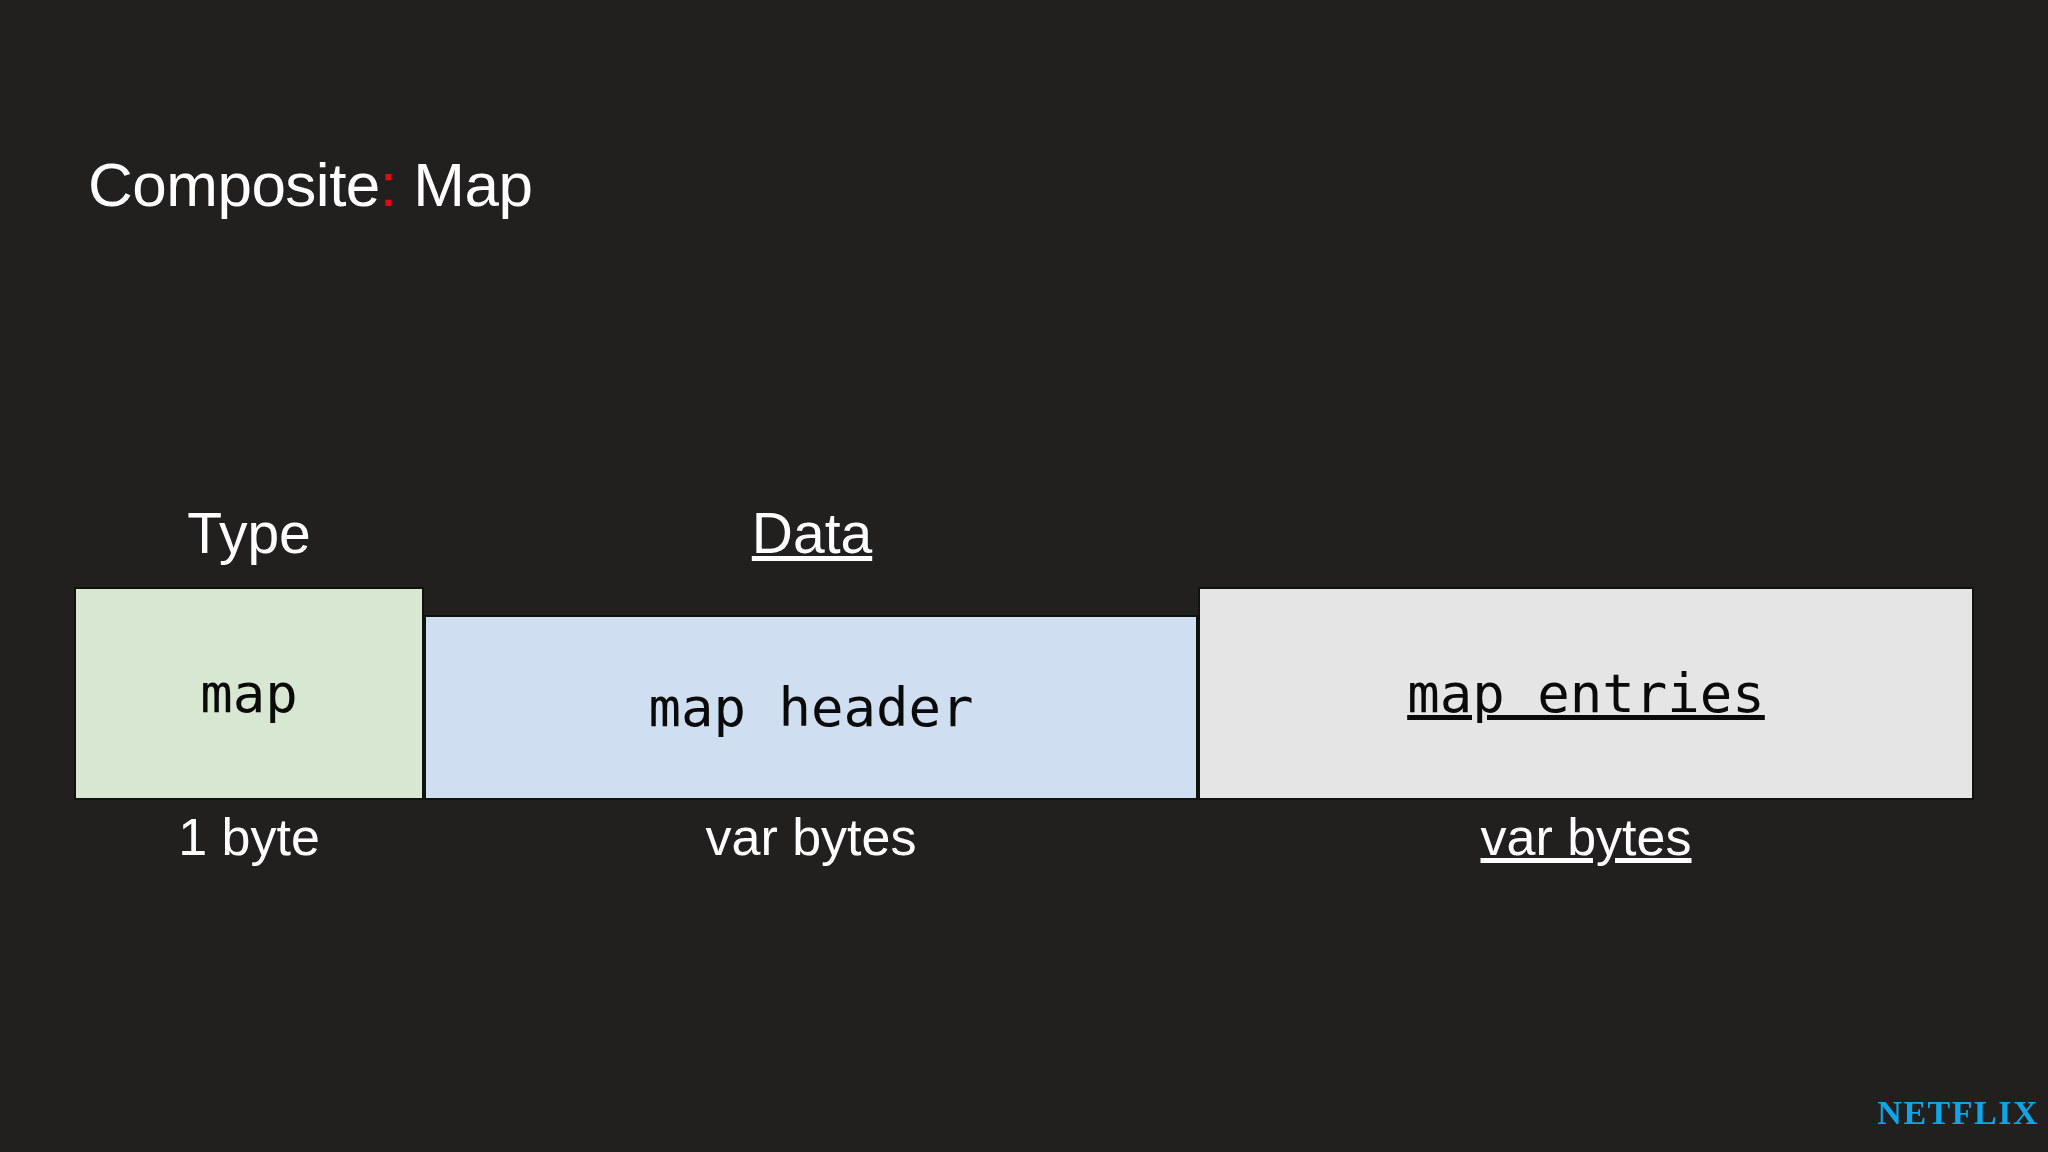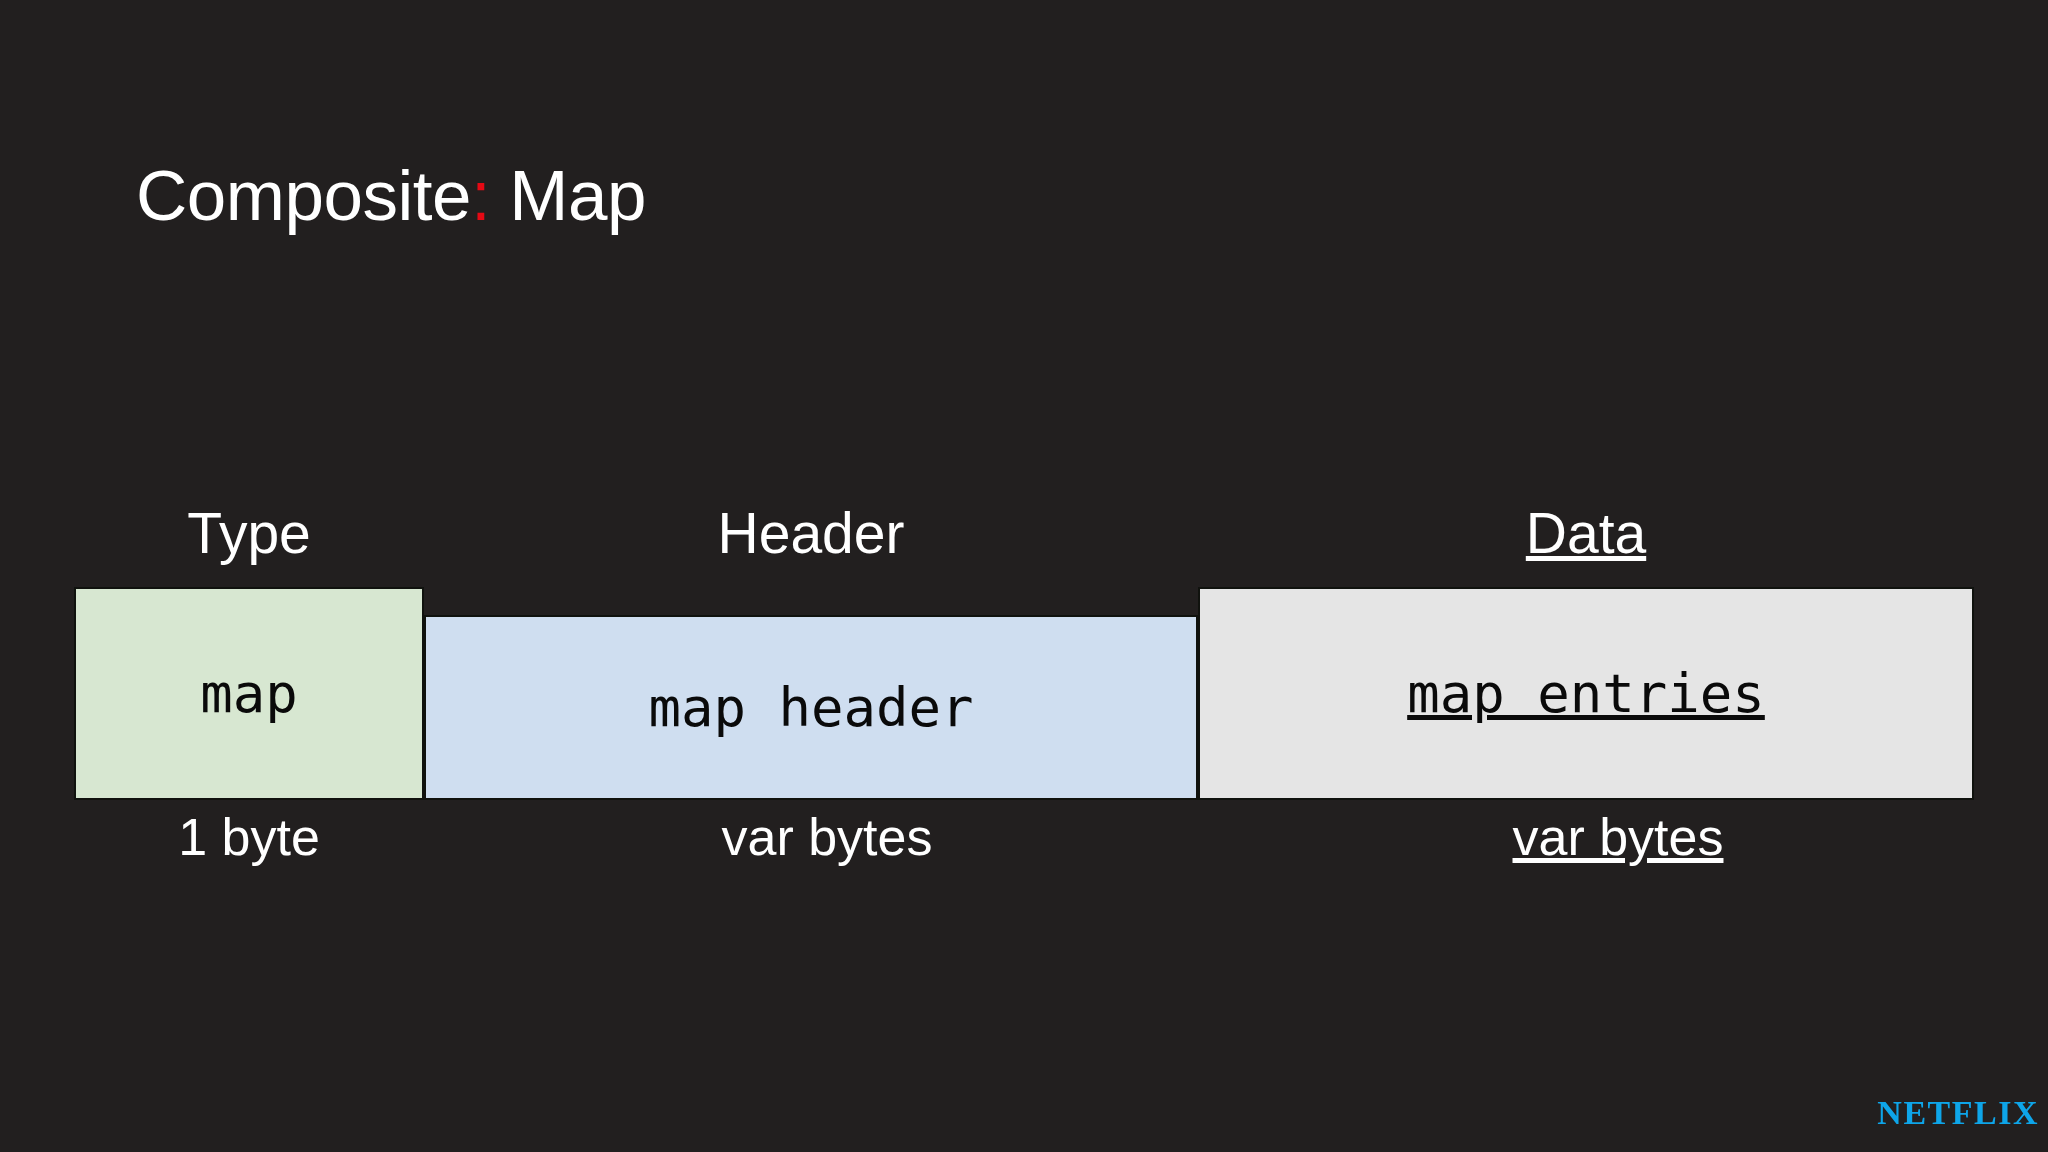--- a/index.html
+++ b/index.html
@@ -13,27 +13,26 @@
     font-family: "Liberation Sans", sans-serif;
     overflow: hidden;
     position: relative;
   }
 
   
   #slide-title {
     position: absolute;
     left: 88px;
     top: 112px;
-    font-size: 71px;
+    font-size: 62px;
     line-height: 1.0;
     color: #ffffff;
     font-weight: 400;
     letter-spacing: -0.5px;
     white-space: nowrap;
-    margin-left: 48px;
   }
   #slide-title .title-sep {
     color: #e50914;
   }
 
   
   #byte-layout-diagram {
     position: absolute;
     left: 74px;
     top: 465px;
@@ -85,21 +84,20 @@
   }
 
   .segment-sizes {
     position: absolute;
     left: 0;
     top: 345px;
     width: 100%;
     height: 70px;
     display: flex;
     flex-direction: row;
-    gap: 16px;
   }
   .segment-size {
     display: flex;
     align-items: flex-start;
     justify-content: center;
     color: #ffffff;
     font-size: 52px;
     line-height: 1.05;
     font-weight: 400;
     box-sizing: border-box;
@@ -127,21 +125,20 @@
 <body>
 
 <h1 id="slide-title"><span class="title-main">Composite</span><span class="title-sep">:</span>
   <span class="title-subject">Map</span>
 </h1>
 
 <div id="byte-layout-diagram">
 
   <div class="segment-headers">
     <div class="segment-header col-type">Type</div>
-    <div class="segment-header col-header">Header</div>
     <div class="segment-header col-data">Data</div>
   </div>
 
   <div class="segment-boxes">
     <div class="segment-box col-type" style="background:#d7e7d1;">map</div>
     <div class="segment-box col-header" style="background:#cfdef0;margin-top:28px;">map header</div>
     <div class="segment-box col-data" style="background:#e5e5e5;">map entries</div>
   </div>
 
   <div class="segment-sizes">

